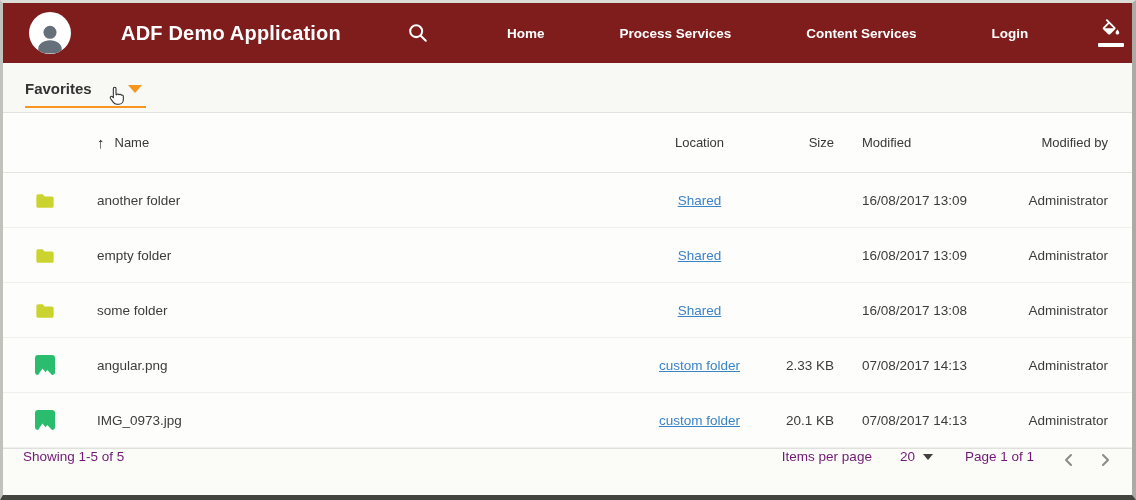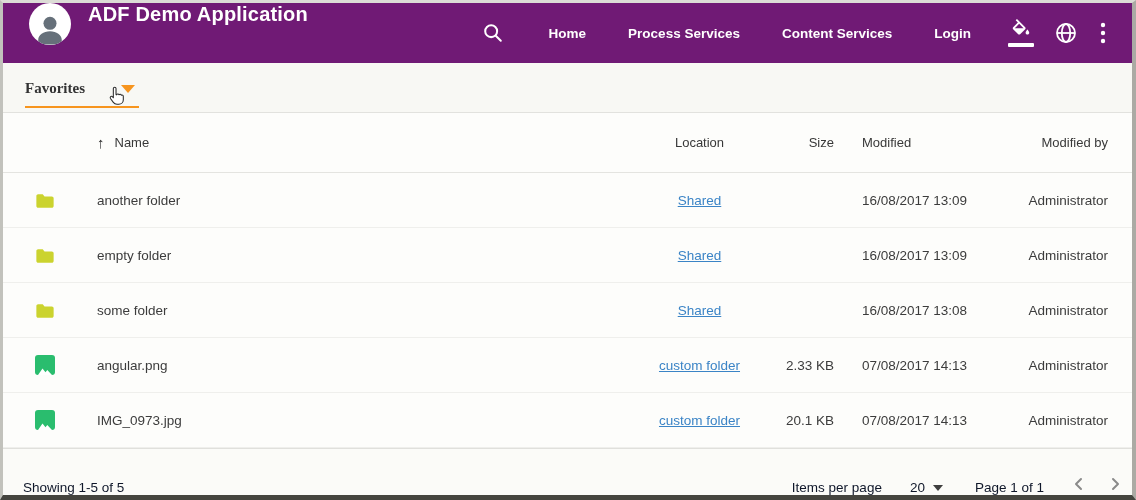--- a/index.html
+++ b/index.html
@@ -16,24 +16,25 @@
     border-right:4px solid #abaaa4;
     border-bottom:5px solid #45453f;
     background:#fdfdfb;
     display:flex; flex-direction:column;
     overflow:hidden;
   }
 
   
   .appbar {
     height:60px; flex:0 0 60px;
-    background:#701a75;
-    display:flex; 
+    background:#7f1d1d;
+    display:flex; align-items:center;
     padding:0 20px 0 26px;
     color:#fff;
+    gap:33px;
   }
   .avatar {
     width:42px; height:42px; border-radius:50%;
     background:#fff; overflow:hidden;
     display:flex; align-items:flex-end; justify-content:center;
     flex:0 0 42px;
   }
   .app-title {
     margin-left:17px;
     font-size:20px; font-weight:700; letter-spacing:.2px;
@@ -58,21 +59,20 @@
   .kebab-btn { margin-left:22px; margin-right:6px; }
 
   
   .tabbar {
     height:50px; flex:0 0 50px;
     background:#f8f8f4;
     border-bottom:1px solid #e2e2de;
     display:flex; align-items:flex-end;
     padding:0 0 0 22px;
     position:relative;
-    font-family:Liberation Serif, serif;
   }
   .tab {
     display:flex; align-items:center;
     padding:0 4px 9px 0;
     border-bottom:2.5px solid #f7951e;
     cursor:pointer;
     margin-bottom:4px;
   }
   .tab-label { font-size:15px; font-weight:700; color:#333; }
   .tab-caret {
@@ -115,23 +115,23 @@
     width:20px; height:20px; border-radius:3px;
     background:#2abd6e;
     display:flex; align-items:flex-end; justify-content:center;
   }
 
   
   .tfooter {
     flex:1;
     border-top:1px solid #e0e0dc;
     background:#fbfbf8;
-    display:flex; align-items:flex-end;
-    padding:0 6px 0 20px;
-    font-size:13.5px; color:#0f172a;
+    display:flex; align-items:flex-start;
+    padding:0 16px 0 20px;
+    font-size:13.5px; color:#701a75;
   }
   .tfooter .spacer { flex:1; }
   .ipp-label { margin-right:28px; }
   .ipp-select {
     display:flex; align-items:center; cursor:pointer;
     margin-right:32px;
   }
   .ipp-caret {
     margin-left:8px;
     width:0; height:0;

